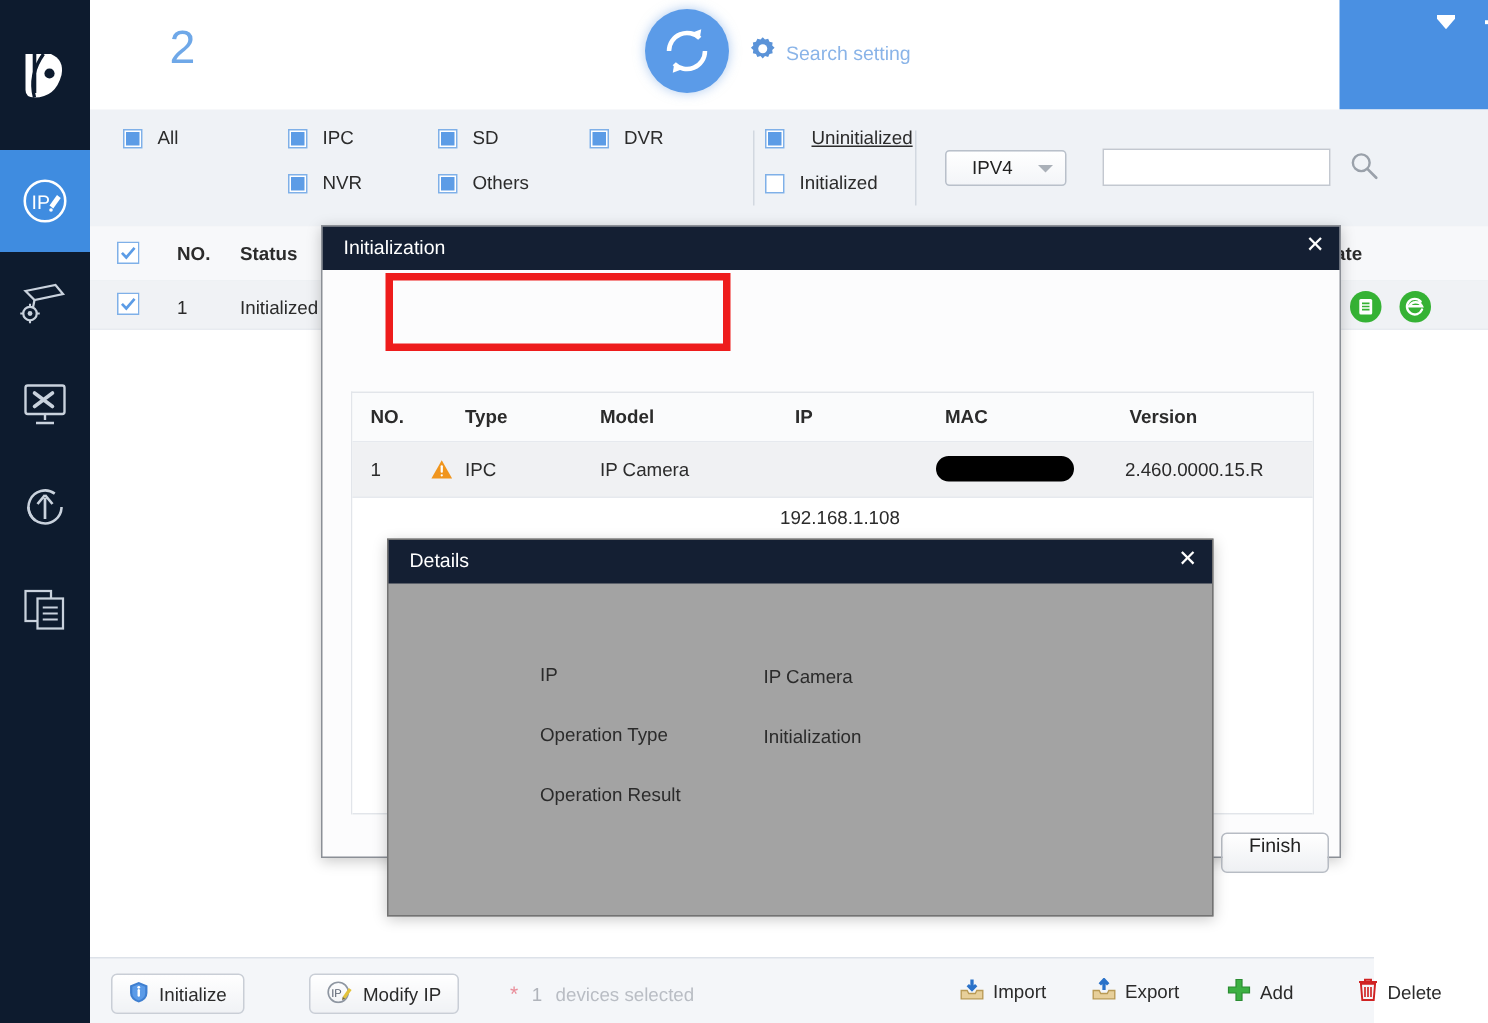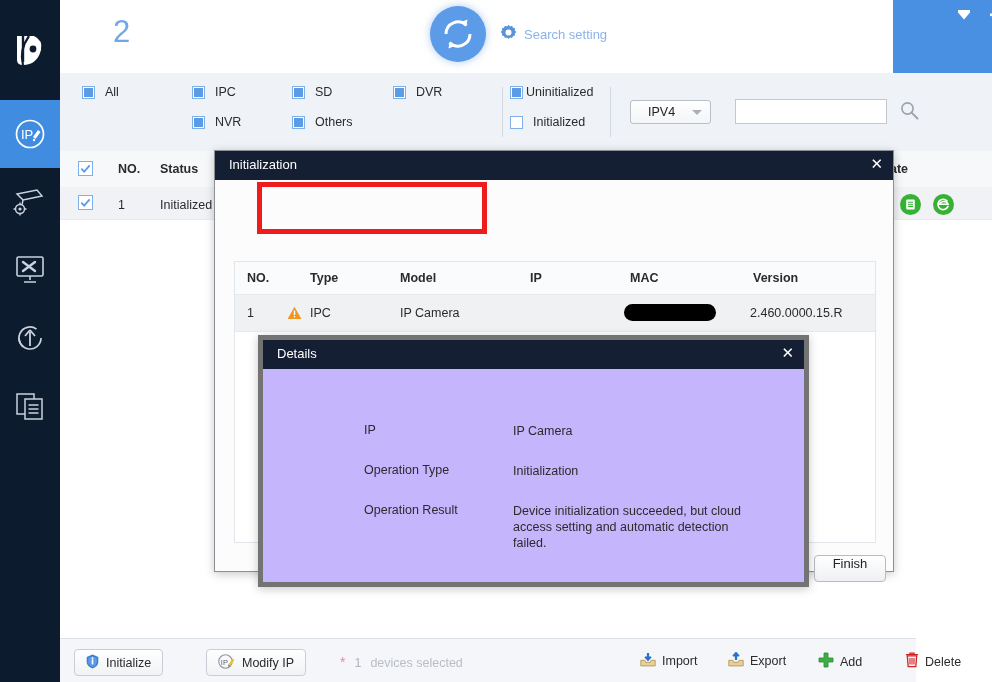--- a/index.html
+++ b/index.html
@@ -99,21 +99,21 @@
   .cb.on::after {
     content:""; position:absolute; left:1px; top:1px;
     width:9px; height:9px; background:#5c9ce6;
   }
   .fopt {
     position: absolute;
     display: flex; align-items: center;
     font-size: 12.5px; color: #2b2b2b;
   }
   .fopt .lbl { margin-left: 10px; white-space: nowrap; }
-  .fopt.tight .lbl { margin-left: 3px; }
+  .fopt.tight .lbl { margin-left: 18px; text-decoration: underline; }
 
   #filterbar .divider {
     position: absolute; top: 14px;
     width: 1px; height: 50px; background: #d2d8e0;
   }
 
   
   #ipv-select {
     position: absolute; left: 570px; top: 27px;
     width: 81px; height: 24px;
@@ -297,24 +297,24 @@
     border: 1px solid #b7bcc4;
     border-radius: 4px;
     display: flex; align-items: flex-start; justify-content: center;
     font-size: 13px; color: #222;
     box-sizing: border-box;
     cursor: pointer;
   }
 
   
   #details-dialog {
-    position: absolute; left: 258px; top: 335px;
+    position: absolute; left: 258px; top: 359px;
     width: 551px; height: 252px;
-    background: #c4b5fd;
-    border: 5px solid #737373;
+    background: #a3a3a3;
+    border: 1px solid #737373;
     box-sizing: border-box;
     box-shadow: 0 2px 9px rgba(0,0,0,0.22);
   }
   #details-dialog .titlebar {
     height: 29px;
     background: #141f33;
     position: relative;
   }
   #details-dialog .titlebar .t {
     position: absolute; left: 14px; top: 6px;
@@ -657,16 +657,15 @@
       <span class="x">✕</span>
     </div>
 
     <div class="det-row det-key" style="top:83px;">IP</div>
     <div class="det-row det-val" style="top:83px;">IP Camera</div>
 
     <div class="det-row det-key" style="top:123px;">Operation Type</div>
     <div class="det-row det-val" style="top:123px;">Initialization</div>
 
     <div class="det-row det-key" style="top:163px;">Operation Result</div>
-    <div class="det-row det-val" style="top:163px;">Device initialization succeeded, but cloud access setting and automatic detection failed.</div>
   </div>
 
 </div>
 
 </body></html>

